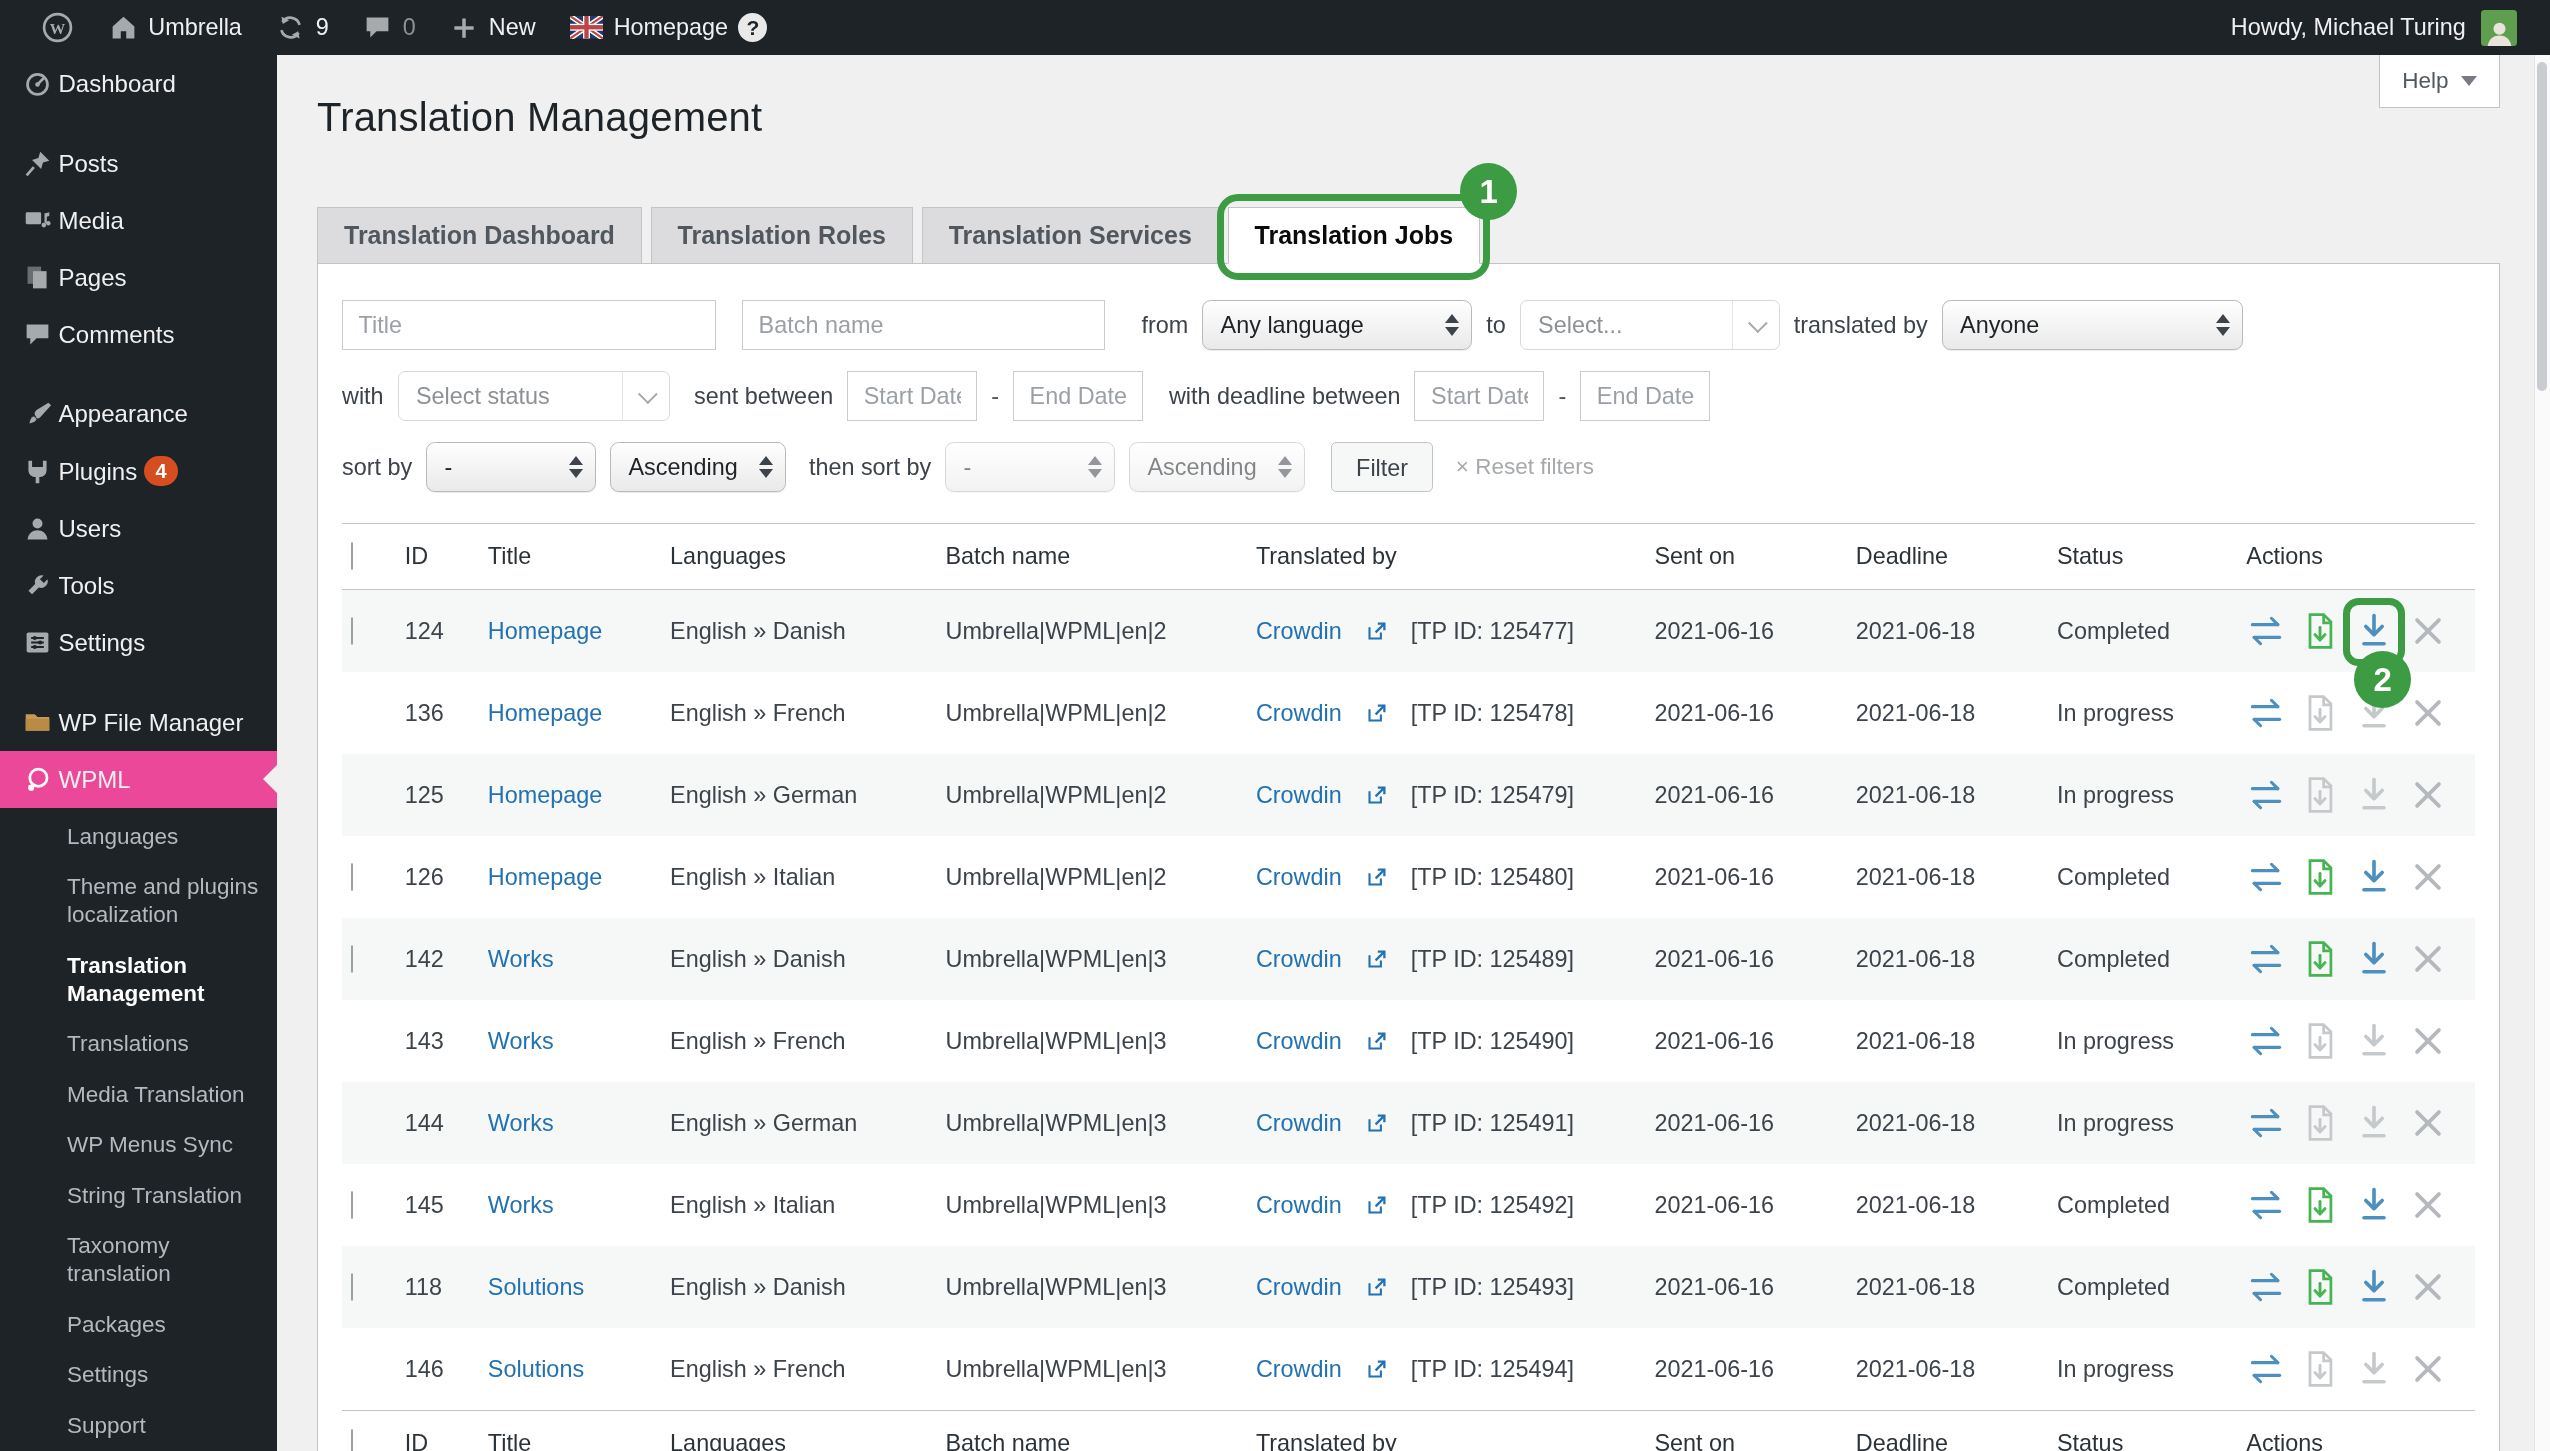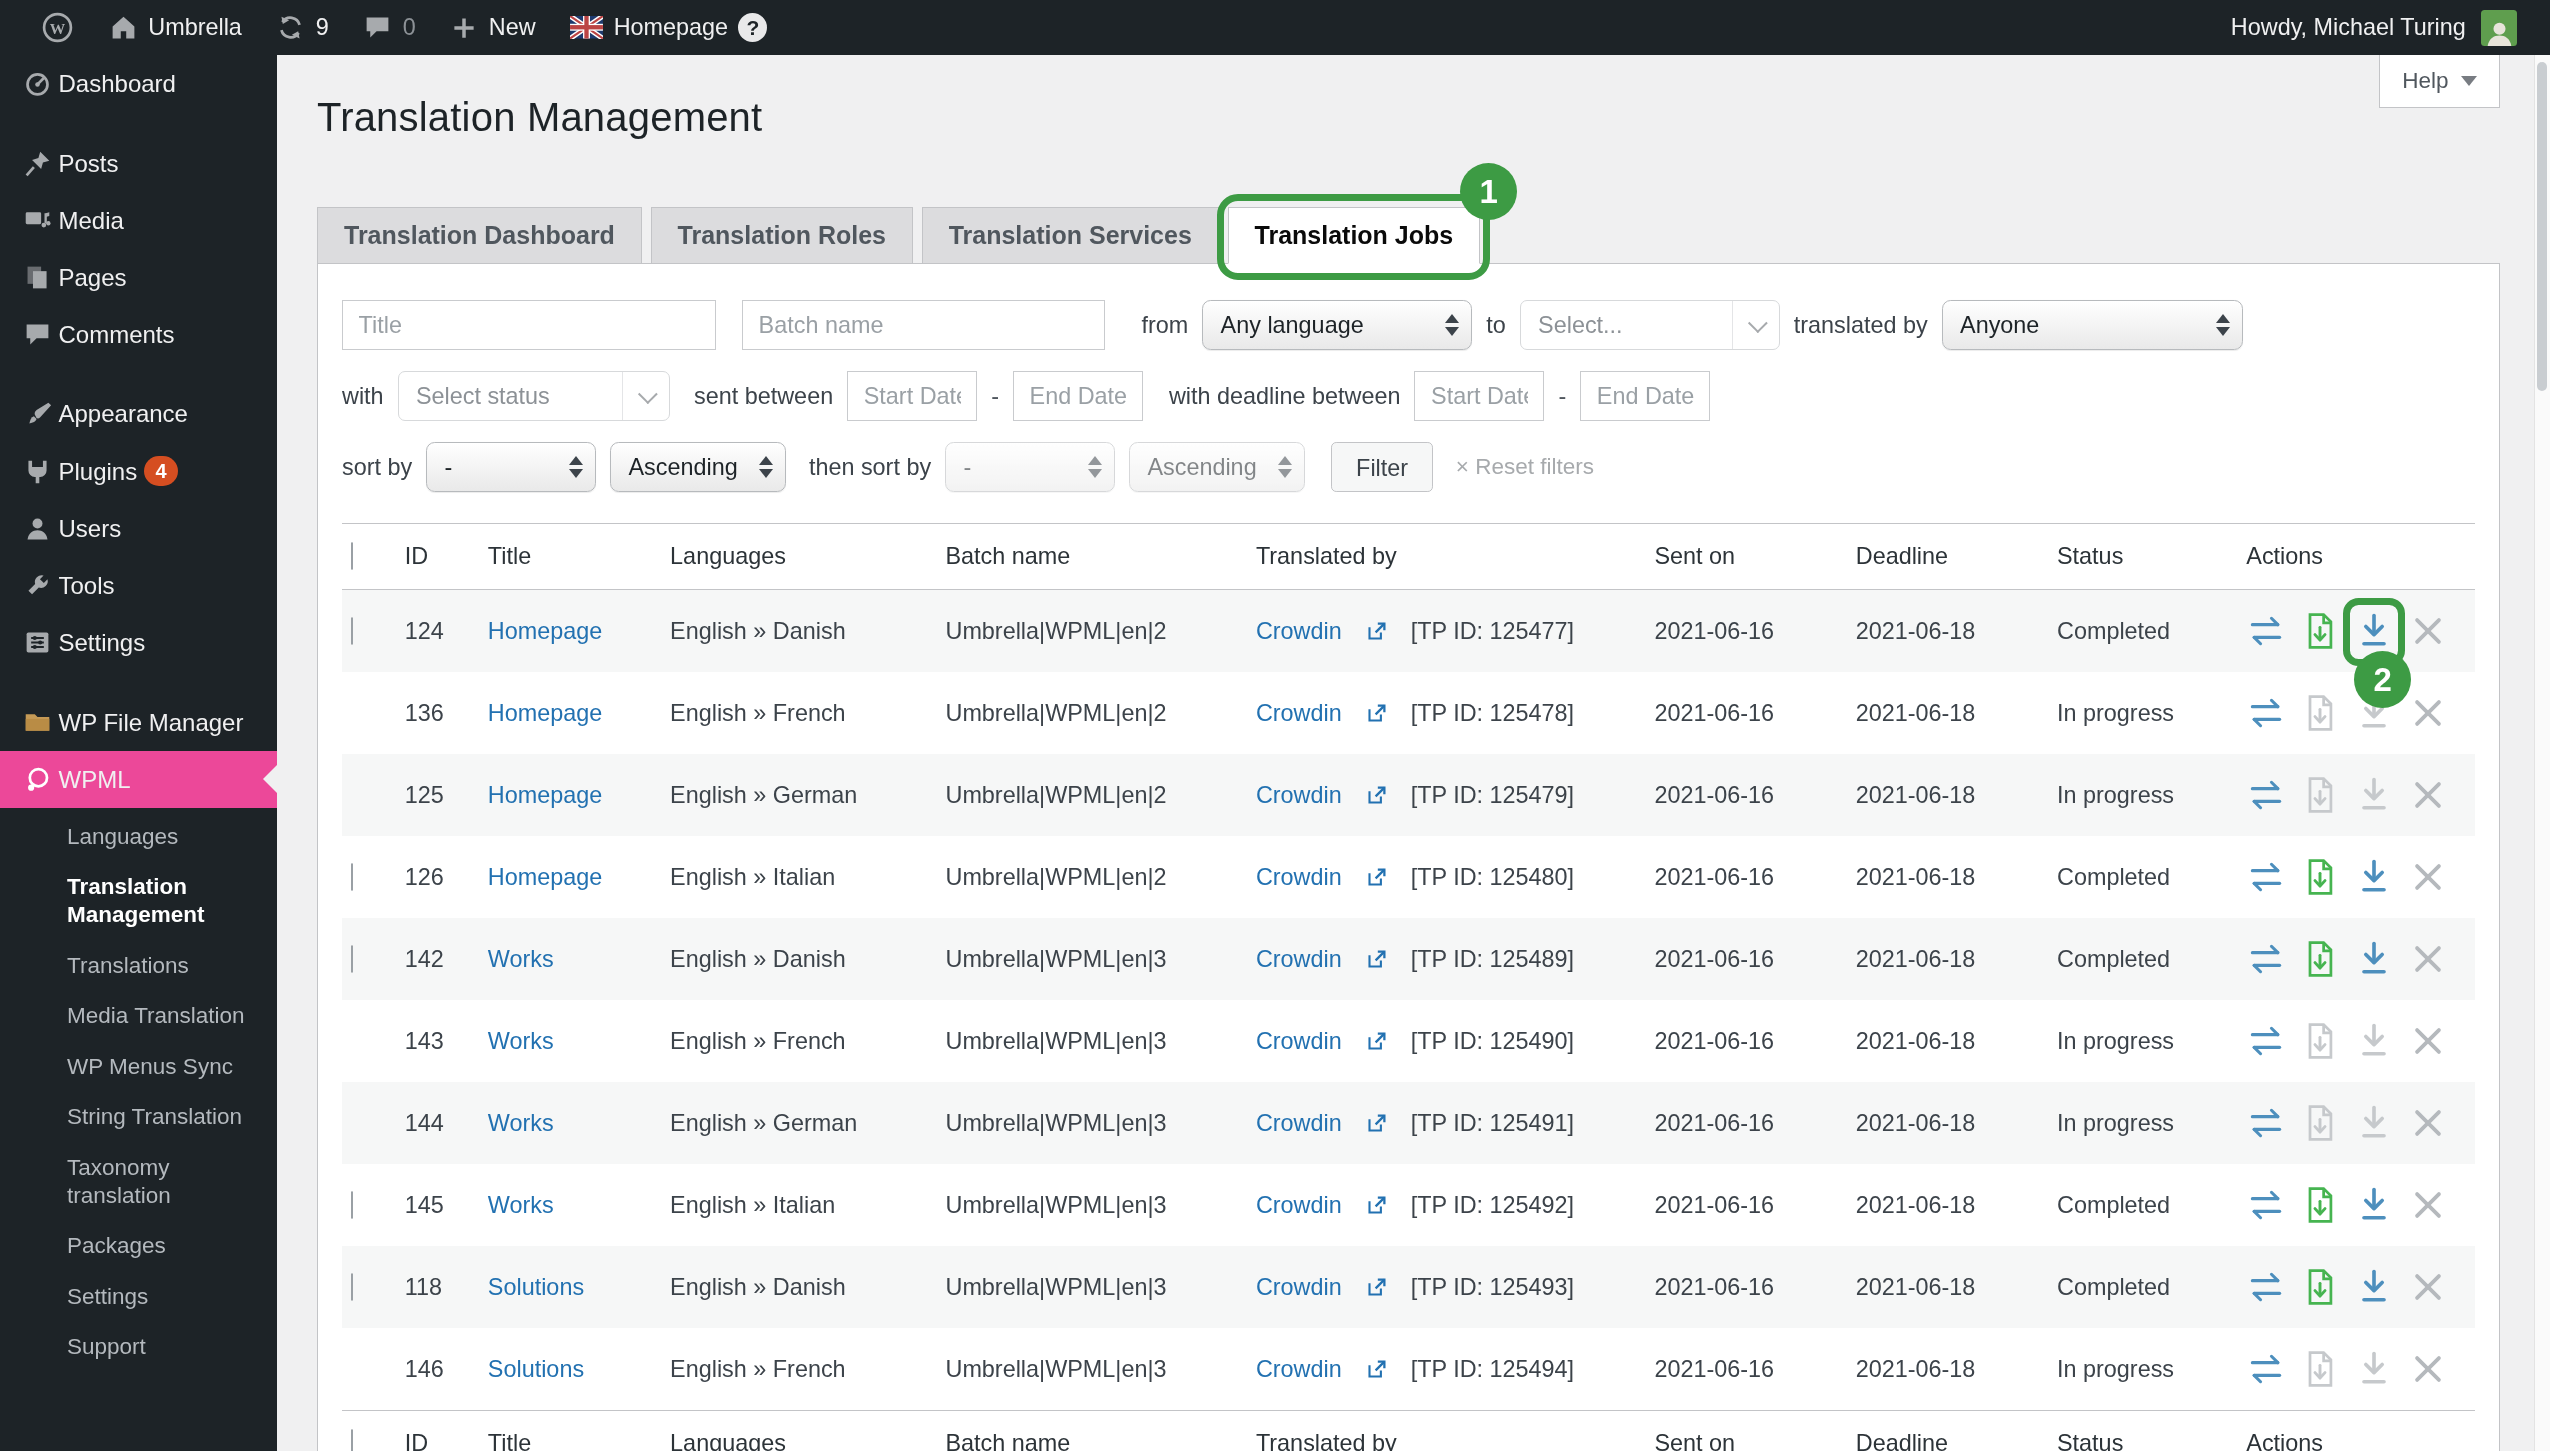--- a/index.html
+++ b/index.html
@@ -269,20 +269,21 @@
         <span class="mic">
           <svg width="29" height="29" viewBox="0 0 32 32">
             <circle cx="17" cy="14" r="9.5" fill="none" stroke="currentColor" stroke-width="3"></circle>
             <circle cx="9" cy="25" r="3.4" fill="currentColor"></circle>
           </svg>
         </span>
     <span>WPML</span>
       </div>
       <div class="smenu">
         <a class="smi">Languages</a>
+        <a class="smi">Theme and plugins localization</a>
         <a class="smi current">Translation Management</a>
         <a class="smi">Translations</a>
         <a class="smi">Media Translation</a>
         <a class="smi">WP Menus Sync</a>
         <a class="smi">String Translation</a>
         <a class="smi">Taxonomy translation</a>
         <a class="smi">Packages</a>
         <a class="smi">Settings</a>
         <a class="smi">Support</a>
       </div>

